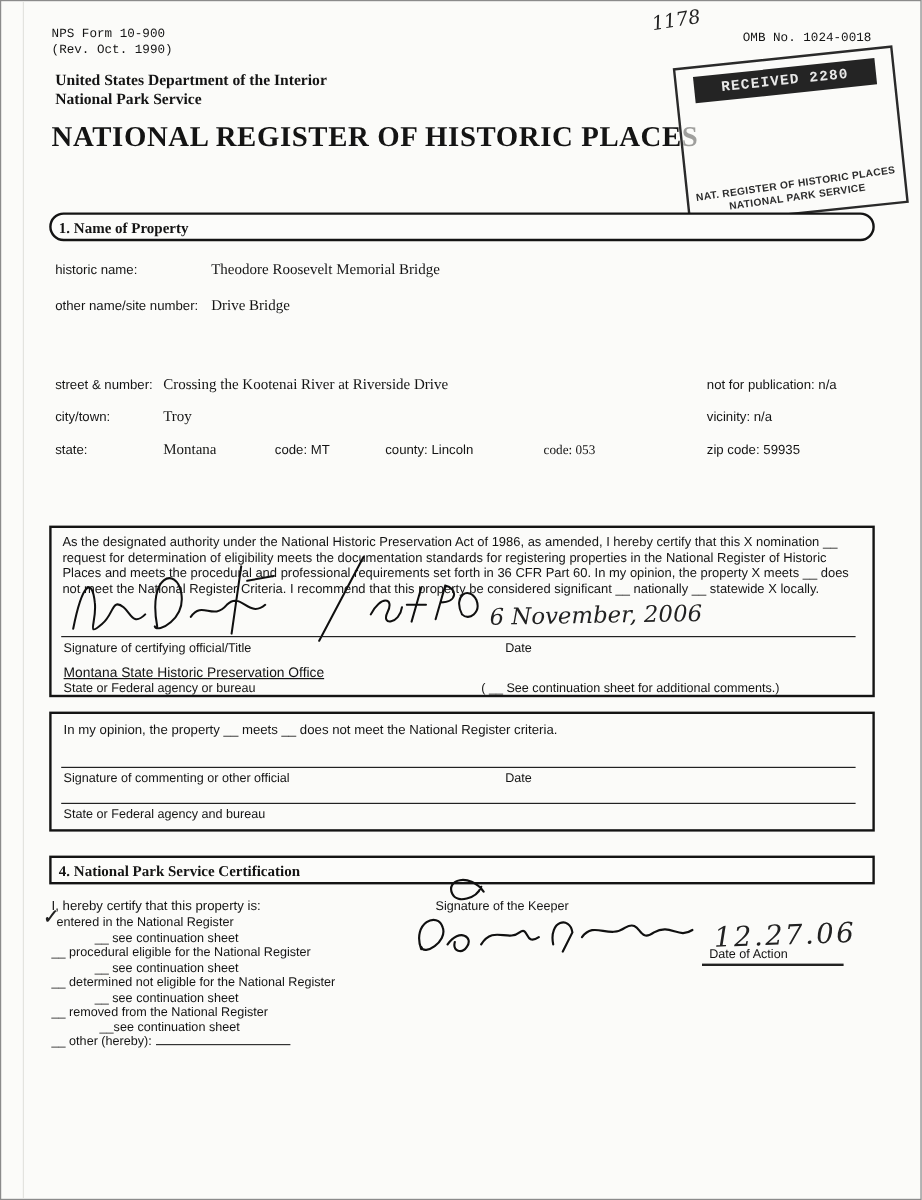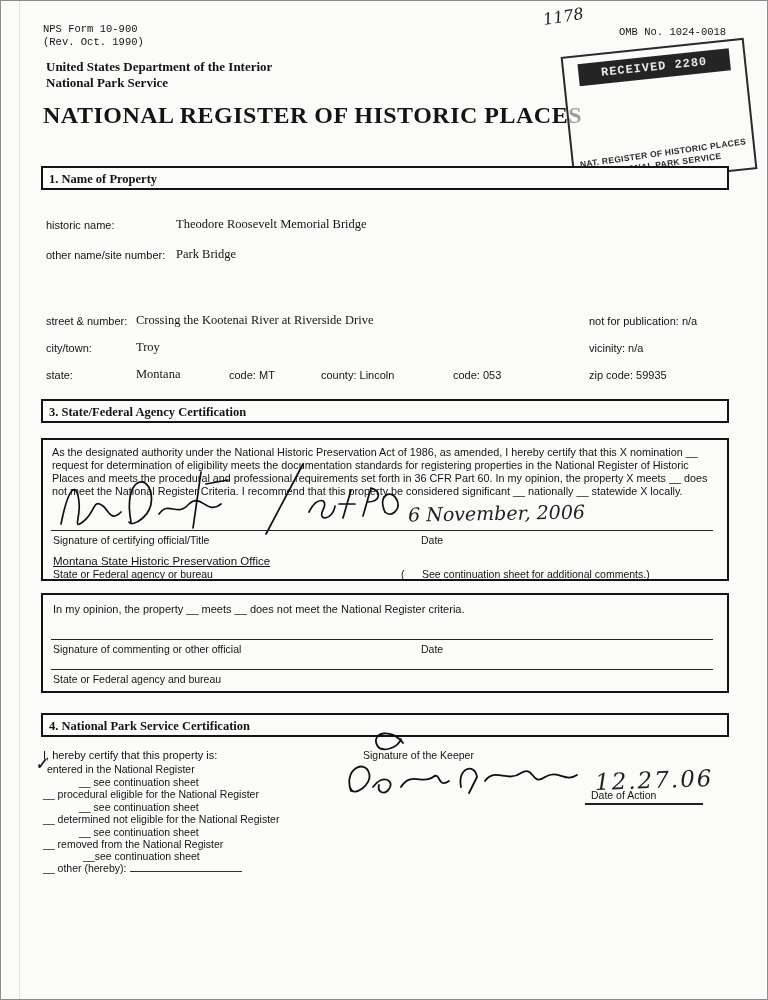--- a/index.html
+++ b/index.html
@@ -33,21 +33,21 @@
                 font-family:"Liberation Mono", monospace; letter-spacing:1px; }
   .stamp-bottom { position:absolute; bottom:7px; left:0; right:0; text-align:center;
                   font-size:8.5px; font-weight:bold; line-height:11px; color:#2c2c2c;
                   transform:rotate(-2deg); letter-spacing:0.3px; }
 
   
   .section-bar { position:absolute; left:40px; width:688px; height:24px;
                  border:2px solid #141414; background:#fcfcfa;
                  font-family:"Liberation Serif", serif; font-weight:bold;
                  font-size:12.5px; padding:4px 0 0 6px; }
-  .bar1 { top:165px; } .bar2 { top:275px; } .bar3 { top:398px; } .bar4 { top:712px; }
+  .bar1 { top:176px;border-radius:12px; } .bar2 { top:275px; } .bar3 { top:398px; } .bar4 { top:712px; }
 
   .flabel { position:absolute; font-size:11px; }
   .fvalue { position:absolute; font-family:"Liberation Serif", serif; font-size:12.5px; }
 
   
   .cert-box  { position:absolute; left:40px; width:688px; border:2px solid #141414; }
   .box1 { top:437px; height:143px; }
   .box2 { top:592px; height:100px; }
   .cert-text { position:absolute; left:9px; right:9px; top:6px;
                font-size:10.8px; line-height:13px; }
@@ -98,38 +98,37 @@
     <div class="stamp-bottom">
       <div>NAT. REGISTER OF HISTORIC PLACES</div>
       <div>NATIONAL PARK SERVICE</div>
     </div>
   </div>
 
   <div class="section-bar bar1">1. Name of Property</div>
   <div class="flabel" style="left:45px; top:218px;">historic name:</div>
   <div class="fvalue" style="left:175px; top:216px;">Theodore Roosevelt Memorial Bridge</div>
   <div class="flabel" style="left:45px; top:248px;">other name/site number:</div>
-  <div class="fvalue" style="left:175px; top:246px;">Park Bridge</div>
+  <div class="fvalue" style="left:175px; top:246px;">Drive Bridge</div>
 
   <div class="flabel" style="left:45px; top:314px;">street &amp; number:</div>
   <div class="fvalue" style="left:135px; top:312px;">Crossing the Kootenai River at Riverside Drive</div>
   <div class="flabel" style="left:588px; top:314px;">not for publication:  n/a</div>
 
   <div class="flabel" style="left:45px; top:341px;">city/town:</div>
   <div class="fvalue" style="left:135px; top:339px;">Troy</div>
   <div class="flabel" style="left:588px; top:341px;">vicinity:  n/a</div>
 
   <div class="flabel" style="left:45px; top:368px;">state:</div>
   <div class="fvalue" style="left:135px; top:366px;">Montana</div>
   <div class="flabel" style="left:228px; top:368px;">code:  MT</div>
   <div class="flabel" style="left:320px; top:368px;">county:  Lincoln</div>
-  <div class="flabel" style="left:452px; top:368px;">code:  053</div>
+  <div class="flabel" style="left:452px; top:368px;font-family:Liberation Serif, serif;">code:  053</div>
   <div class="flabel" style="left:588px; top:368px;">zip code:  59935</div>
 
-  <div class="section-bar bar3">3. State/Federal Agency Certification</div>
 
   <div class="cert-box box1">
     <div class="cert-text">As the designated authority under the National Historic Preservation Act of 1986, as amended, I hereby certify that this  X  nomination __ request for determination of eligibility meets the documentation standards for registering properties in the National Register of Historic Places and meets the procedural and professional requirements set forth in 36 CFR Part 60.  In my opinion, the property  X  meets __ does not meet the National Register Criteria.  I recommend that this property be considered significant __ nationally __ statewide  X  locally.</div>
 
     <svg class="sig-svg" style="left:8px; top:12px;" width="370" height="88" viewBox="0 0 370 88">
       <path stroke-width="1.7" d="M10,72 C18,32 26,30 28,50 C30,66 20,80 34,68 C44,60 42,46 52,54 C58,59 60,70 70,60
         M80,70 C72,27 96,20 100,42 C104,64 80,76 78,70
         M108,62 C118,48 126,66 138,52 C150,40 156,64 170,52
         M150,20 L142,76 M155,32 L177,28
         M215,82 L252,12

